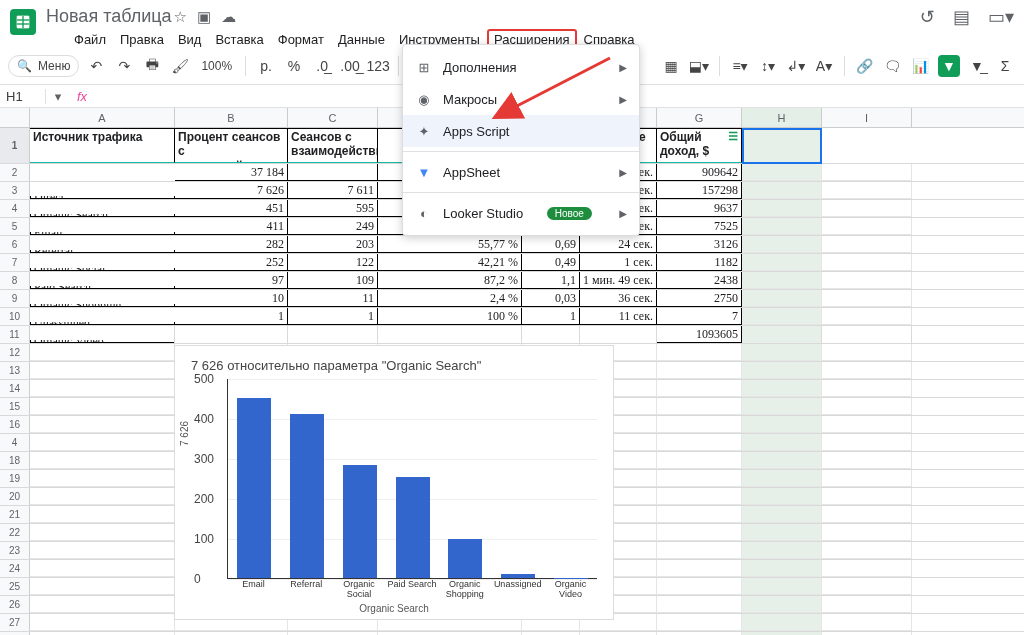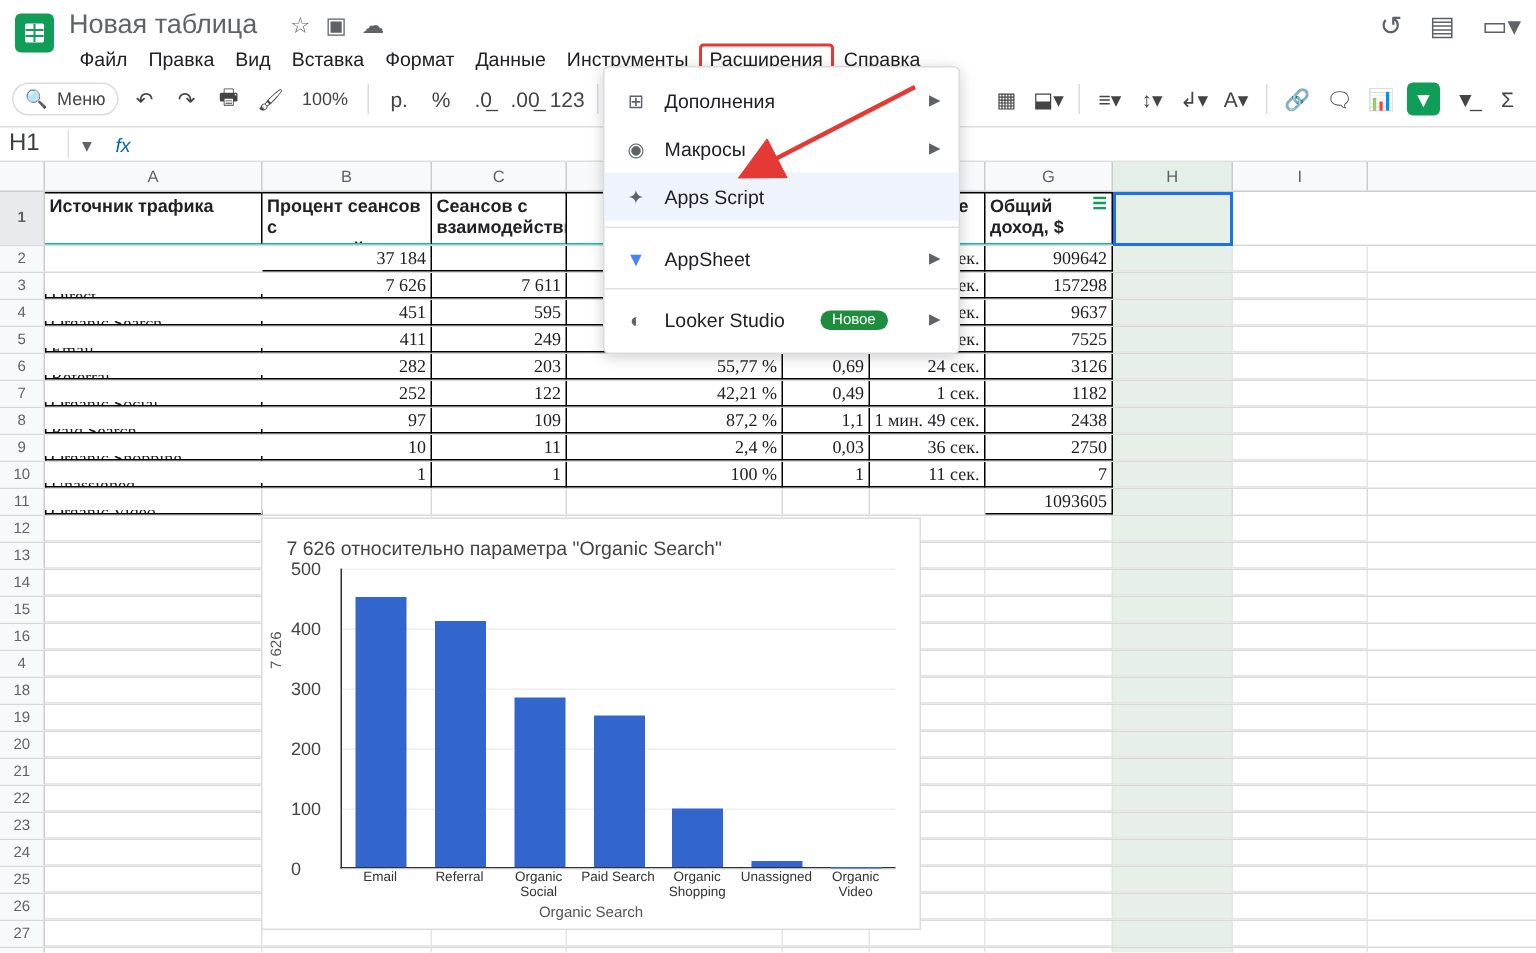--- a/index.html
+++ b/index.html
@@ -3,42 +3,42 @@
 <meta charset="utf-8">
 <style>
   * { box-sizing: border-box; margin: 0; padding: 0; }
   body { font-family: Arial, "Roboto", sans-serif; font-size: 13px; color: #202124; background: #fff; width: 1024px; height: 635px; overflow: hidden; position: relative; }
 
   
   .titlebar { display: flex; align-items: flex-start; padding: 6px 10px 0; height: 48px; }
   .app-icon { width: 26px; height: 26px; background: #0f9d58; border-radius: 4px; display: flex; align-items: center; justify-content: center; margin-right: 10px; margin-top: 3px; }
   .app-icon svg { width: 16px; height: 16px; }
   .title-col { flex: 1; }
-  .doc-title-row { display: flex; align-items: center; gap: 22px; }
+  .doc-title-row { display: flex; align-items: center; gap: 2px; }
   .doc-title { font-size: 18px; color: #5f6368; }
   .title-icons { display: flex; gap: 10px; color: #5f6368; }
   .title-icons span { font-size: 15px; cursor: pointer; }
-  .menubar { display: flex; gap: 0; margin-top: 2px; font-size: 13px; }
+  .menubar { display: flex; gap: 0; margin-top: 2px; font-size: 13px; margin-left: 21px; }
   .menubar .mitem { padding: 3px 7px; border-radius: 3px; cursor: pointer; }
   .menubar .mitem.highlight { border: 2px solid #e53935; border-radius: 3px; padding: 1px 5px; }
   .right-actions { display: flex; align-items: center; gap: 18px; color: #5f6368; font-size: 18px; }
 
   
   .toolbar { display: flex; align-items: center; gap: 6px; padding: 4px 8px; height: 36px; border-bottom: 1px solid transparent; }
   .tbtn { width: 22px; height: 22px; display: inline-flex; align-items: center; justify-content: center; color: #444; border-radius: 4px; cursor: pointer; font-size: 14px; }
   .tbtn.pill { width: auto; padding: 0 8px; border: 1px solid #dadce0; border-radius: 16px; font-size: 12px; gap: 6px; }
   .divider { width: 1px; height: 20px; background: #dadce0; margin: 0 3px; }
   .zoom { width: auto; padding: 0 4px; font-size: 12px; }
   .tb-filter-active { background: #0f9d58; color: #fff; border-radius: 4px; }
 
   
   .fxrow { display: flex; align-items: center; height: 24px; border-top: 1px solid #e0e0e0; border-bottom: 1px solid #e0e0e0; font-size: 13px; }
-  .namebox { width: 46px; padding-left: 6px; border-right: 1px solid #e0e0e0; font-size: 16px; color: #3c4043; }
+  .namebox { width: 46px; padding-left: 6px; border-right: 1px solid #e0e0e0; font-size: 13px; color: #3c4043; }
   .dd { width: 24px; text-align: center; color: #5f6368; }
-  .fx { width: 24px; text-align: center; font-style: italic; color: #0369a1; }
+  .fx { width: 24px; text-align: center; font-style: italic; color: #ec4899; }
 
   
   .colhdr { display: flex; height: 20px; background: #f8f9fa; border-bottom: 1px solid #ccc; font-size: 11px; color: #5f6368; }
   .corner { width: 30px; border-right: 1px solid #ccc; }
   .ch { border-right: 1px solid #ccc; text-align: center; line-height: 20px; }
   .cA{width:145px}.cB{width:113px}.cC{width:90px}.cD{width:144px}.cE{width:58px}.cF{width:77px}.cG{width:85px}.cH{width:80px;background:#e6f0e8}.cI{width:90px}
 
   
   .grid { position: relative; }
   .row { display: flex; height: 18px; border-bottom: 1px solid #d9d9d9; }

